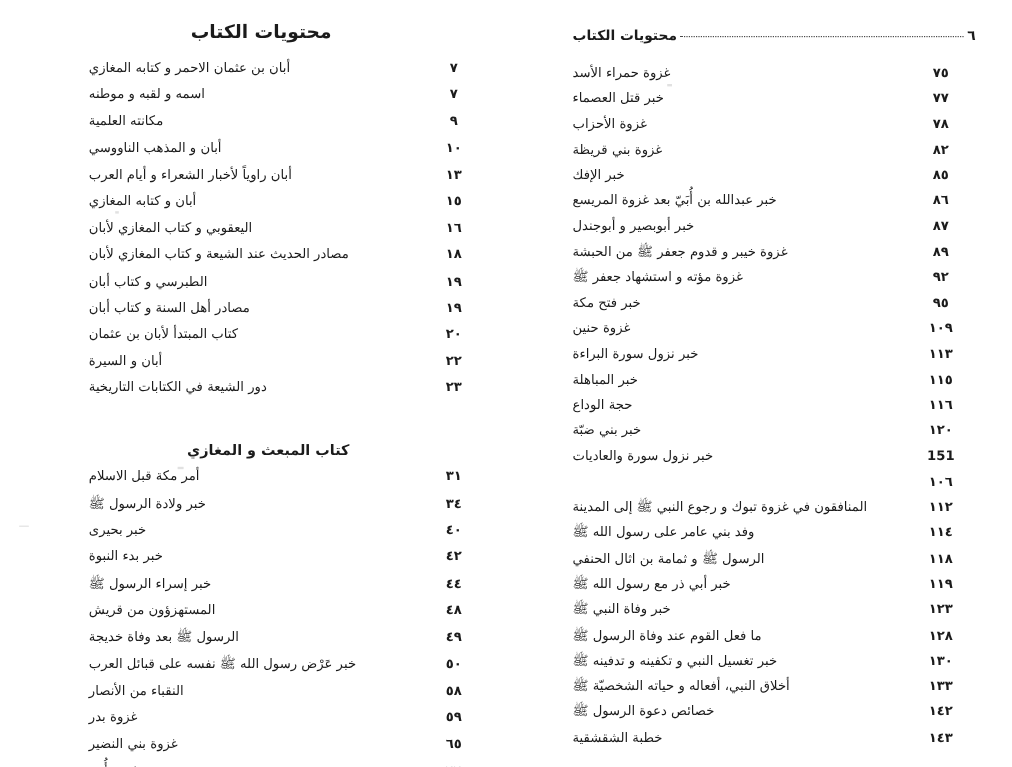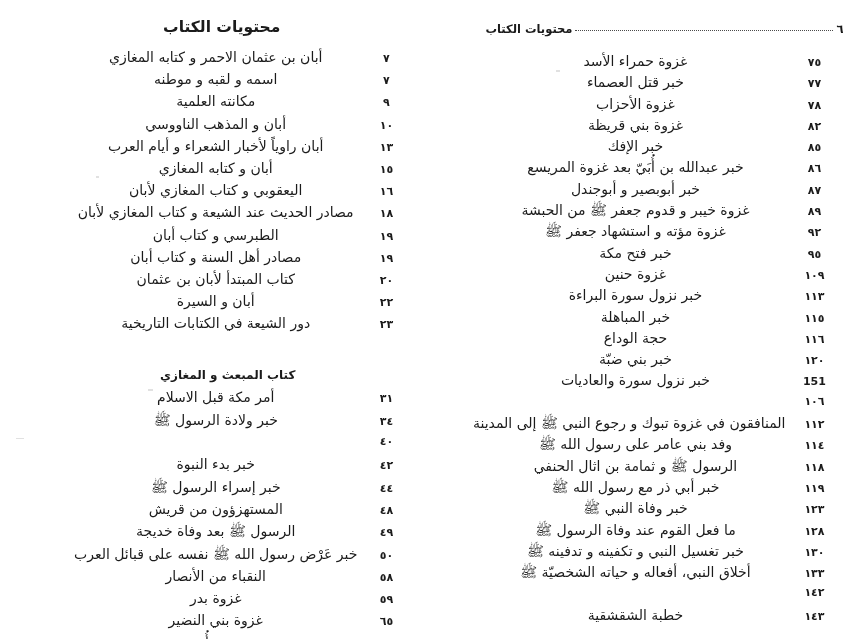--- a/index.html
+++ b/index.html
@@ -101,22 +101,22 @@
   .toc-row {
     display: flex;
     flex-direction: row;
     align-items: baseline;
     width: 100%;
     margin: 0;
     padding: 0;
   }
   .toc-label {
     flex: 1 1 auto;
-    text-align: center;
-    font-size: 14px;
+    text-align: left;
+    font-size: 11px;
     line-height: 1.0;
     white-space: nowrap;
     overflow: visible;
     font-weight: normal;
   }
   .toc-page {
     flex: 0 0 auto;
     width: 58px;
     text-align: center;
     font-size: 11px;
@@ -208,20 +208,21 @@
         <li class="toc-row">
           <span class="toc-page">٣١</span>
           <span class="toc-label">أمر مكة قبل الاسلام</span>
         </li>
         <li class="toc-row">
           <span class="toc-page">٣٤</span>
           <span class="toc-label">خبر ولادة الرسول ﷺ</span>
         </li>
         <li class="toc-row">
           <span class="toc-page">٤٠</span>
+          <span class="toc-label">خبر بحيرى</span>
         </li>
         <li class="toc-row">
           <span class="toc-page">٤٢</span>
           <span class="toc-label">خبر بدء النبوة</span>
         </li>
         <li class="toc-row">
           <span class="toc-page">٤٤</span>
           <span class="toc-label">خبر إسراء الرسول ﷺ</span>
         </li>
         <li class="toc-row">
@@ -358,20 +359,21 @@
         <li class="toc-row">
           <span class="toc-page">١٣٠</span>
           <span class="toc-label">خبر تغسيل النبي و تكفينه و تدفينه ﷺ</span>
         </li>
         <li class="toc-row">
           <span class="toc-page">١٣٣</span>
           <span class="toc-label">أخلاق النبي، أفعاله و حياته الشخصيّة ﷺ</span>
         </li>
         <li class="toc-row">
           <span class="toc-page">١٤٢</span>
+          <span class="toc-label">خصائص دعوة الرسول ﷺ</span>
         </li>
         <li class="toc-row">
           <span class="toc-page">١٤٣</span>
           <span class="toc-label">خطبة  الشقشقية</span>
         </li>
       </ul>
   </div>
 
 </div>
 

